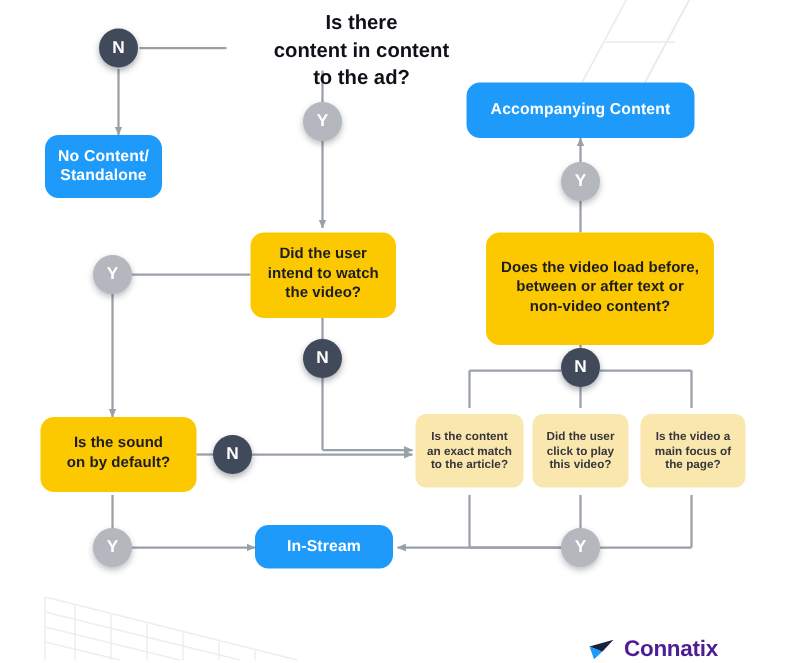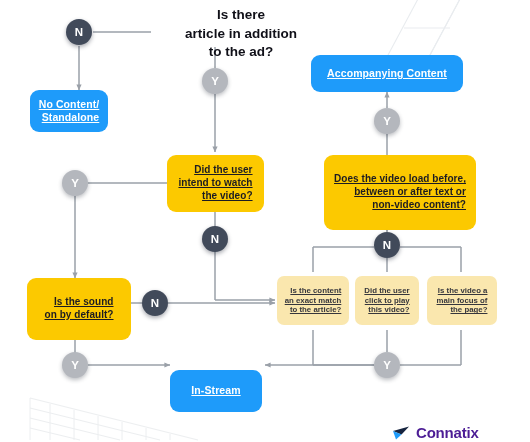--- a/index.html
+++ b/index.html
@@ -34,25 +34,24 @@
     height: 442px;
   }
 
   
   .box {
     position: absolute;
     box-sizing: border-box;
     display: flex;
     align-items: center;
     justify-content: center;
-    text-align: right;
+    text-align: center;
     border-radius: 9px;
     line-height: 1.28;
     white-space: pre-line;
-    text-decoration: underline;
   }
   .box-blue {
     background: #1e9bfa;
     color: #ffffff;
     font-weight: bold;
     font-size: 10.5px;
     letter-spacing: .1px;
   }
   .box-yellow {
     background: #fcc900;
@@ -194,40 +193,40 @@
       <path d="M 313 330 L 313 365"></path>
       <path d="M 461 330 L 461 365"></path>
       <path d="M 313 365 L 374 365"></path>
       <path d="M 400 365 L 461 365"></path>
       <path d="M 374 365 L 265 365" marker-end="url(#ah)"></path>
       <path d="M 387 330 L 387 352"></path>
     </g>
   </svg>
 
   <div id="title">Is there
-article in addition
+content in content
 to the ad?</div>
 
   <div class="box box-blue" style="left:30px;  top:90px;  width:78px;  height:42px;">No Content/
 Standalone</div>
 
   <div class="box box-blue" style="left:311px; top:55px;  width:152px; height:37px;">Accompanying Content</div>
 
   <div class="box box-yellow" style="left:167px; top:155px; width:97px;  height:57px;">Did the user
 intend to watch
 the video?</div>
 
   <div class="box box-yellow" style="left:324px; top:155px; width:152px; height:75px;">Does the video load before,
 between or after text or
 non-video content?</div>
 
-  <div class="box box-yellow" style="left:27px;  top:278px; width:104px; height:62px;">Is the sound
+  <div class="box box-yellow" style="left:27px;  top:278px; width:104px; height:50px;">Is the sound
 on by default?</div>
 
-  <div class="box box-blue" style="left:170px; top:370px; width:92px;  height:42px;">In-Stream</div>
+  <div class="box box-blue" style="left:170px; top:350px; width:92px;  height:29px;">In-Stream</div>
 
   <div class="box box-cream" style="left:277px; top:276px; width:72px; height:49px;">Is the content
 an exact match
 to the article?</div>
 
   <div class="box box-cream" style="left:355px; top:276px; width:64px; height:49px;">Did the user
 click to play
 this video?</div>
 
   <div class="box box-cream" style="left:427px; top:276px; width:70px; height:49px;">Is the video a

